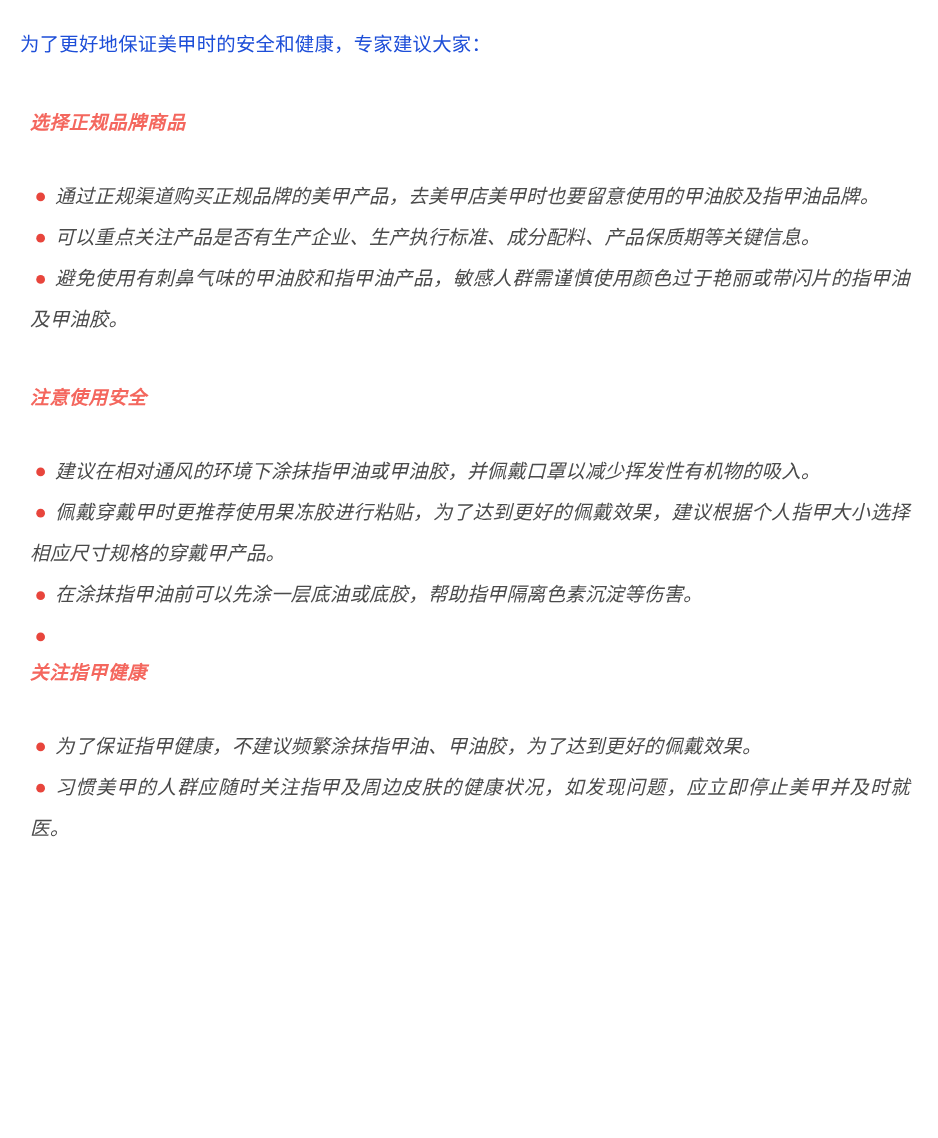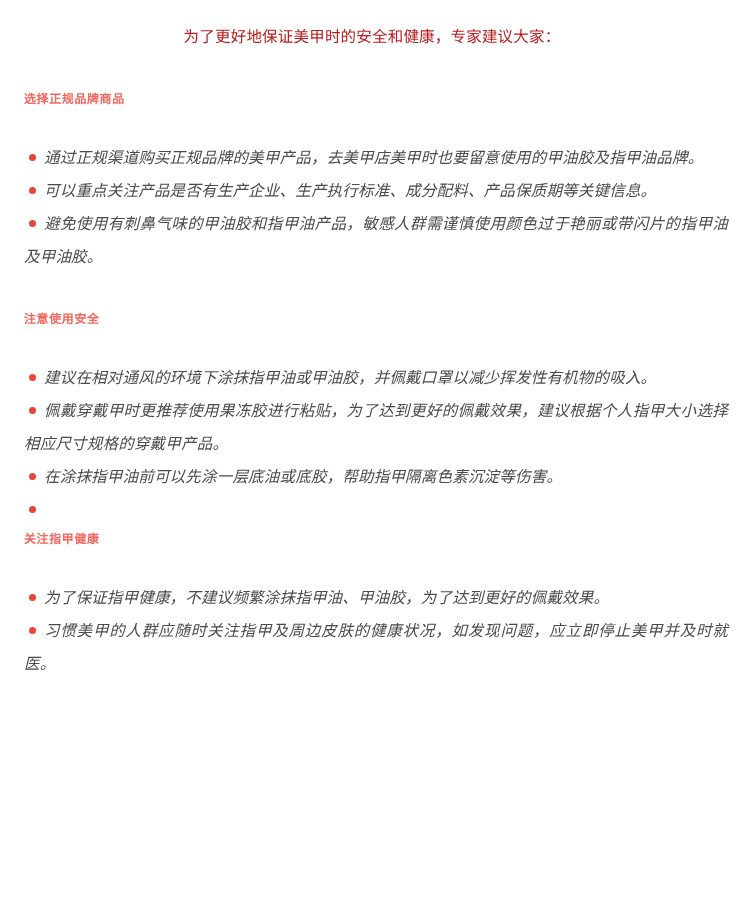--- a/index.html
+++ b/index.html
@@ -15,37 +15,37 @@
   }
   .article {
     width: 750px;
     box-sizing: border-box;
     padding: 0 22px 0 16px;
     background: #ffffff;
   }
   .intro {
     font-size: 15.5px;
     line-height: 33px;
-    color: #b91c1c;
+    color: #1d4ed8;
     letter-spacing: 0.2px;
     padding-top: 20px;
     margin: 0;
-    text-align: center;
   }
   .section {
     margin: 0;
   }
   .section-heading {
-    font-size: 12px;
+    font-size: 15px;
     font-weight: bold;
     color: #f4675e;
     letter-spacing: 0.6px;
     line-height: 24px;
     margin: 0;
     padding-left: 8px;
+    font-style: italic;
   }
   .sec-gap-before {
     height: 34px;
   }
   .sec-gap-after {
     height: 30px;
   }
   .bullet-list {
     list-style: none;
     margin: 0;

